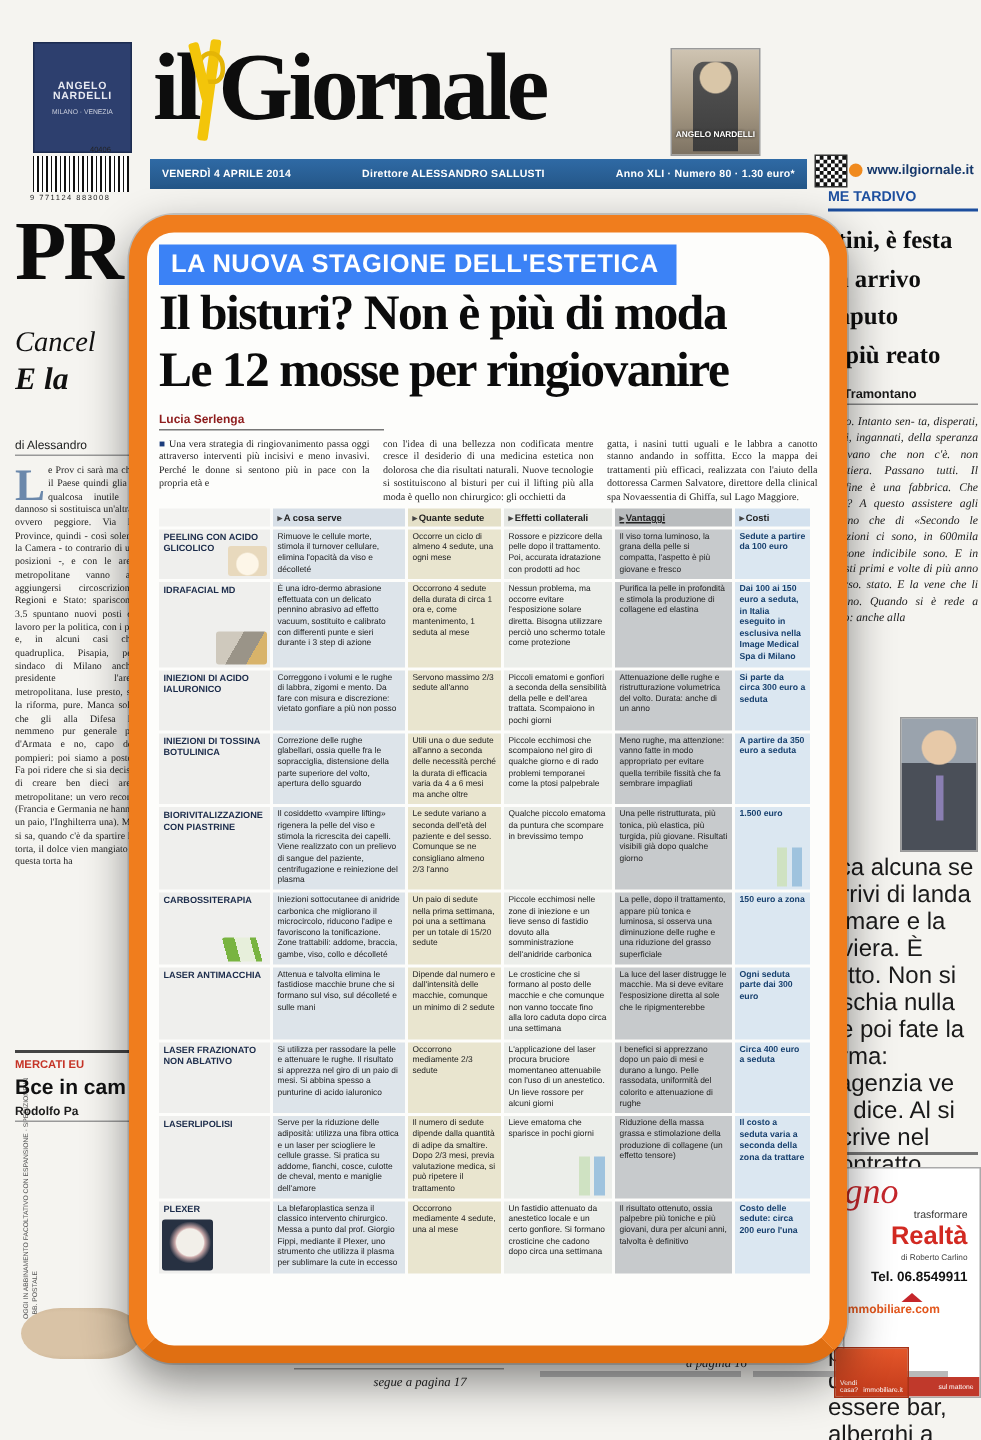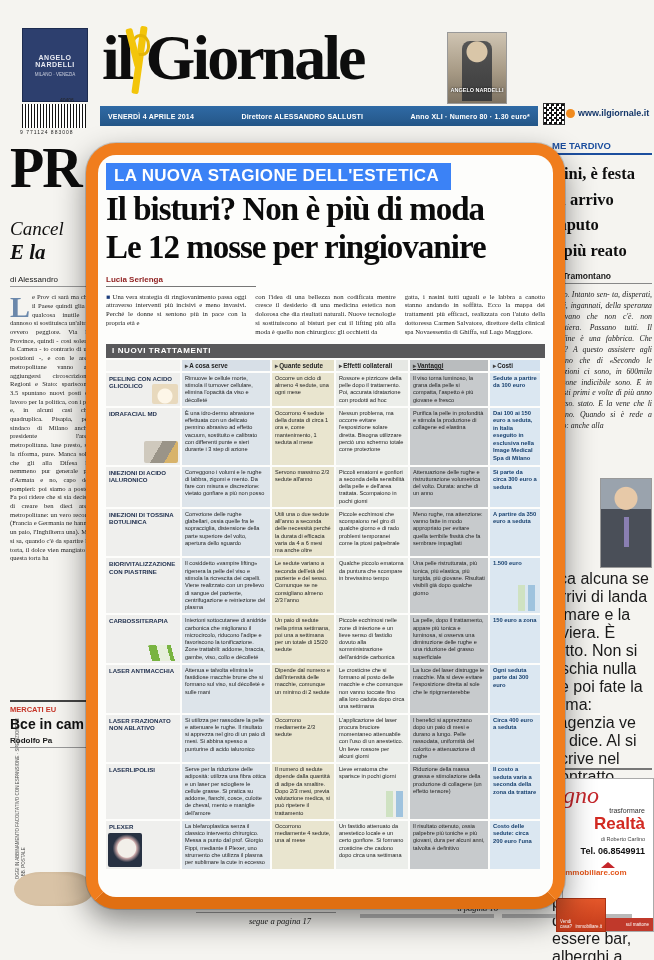--- a/index.html
+++ b/index.html
@@ -40,35 +40,35 @@
   #site{left:566px;top:108px;display:flex;align-items:center;gap:3px;font-size:9px;font-weight:bold;color:#16386b;}
   #site .dot{width:9px;height:9px;border-radius:50%;background:#f08a1e;display:inline-block;}
 
   
   #edge-note{left:-64px;top:788px;width:170px;transform:rotate(-90deg);transform-origin:center;
              font-size:4.5px;color:#555;line-height:1.4;}
   #bg-left{left:10px;top:142px;width:80px;height:560px;overflow:hidden;}
   #bg-left .huge{font-family:"Liberation Serif",serif;font-weight:900;font-size:56px;letter-spacing:-2px;color:#0c0c0c;line-height:.95;}
   #bg-left .sub1{font-family:"Liberation Serif",serif;font-style:italic;font-size:19px;margin-top:23px;color:#111;}
   #bg-left .sub2{font-family:"Liberation Serif",serif;font-style:italic;font-weight:bold;font-size:21px;color:#111;}
-  #bg-left .byl{font-size:8px;margin-top:10px;border-bottom:1px solid #999;padding-bottom:2px;}
+  #bg-left .byl{font-size:8px;margin-top:27px;border-bottom:1px solid #999;padding-bottom:2px;}
   #bg-left .body{margin-top:6px;font-family:"Liberation Serif",serif;font-size:6.6px;line-height:1.32;text-align:justify;color:#222;}
   #bg-left .dropcap{float:left;font-family:"Liberation Serif",serif;font-size:30px;line-height:.8;color:#6b88ab;margin:2px 2px 0 0;font-weight:bold;}
   #mercati{left:10px;top:700px;width:80px;border-top:2px solid #444;padding-top:3px;}
   #mercati .lbl{color:#c53326;font-size:7.5px;font-weight:bold;}
   #mercati .hl{font-size:14px;font-weight:bold;color:#111;margin-top:2px;font-family:"Liberation Sans",sans-serif;}
   #mercati .byl{font-size:8px;font-weight:bold;border-bottom:1px solid #999;margin-top:4px;padding-bottom:2px;}
   #mag-cover{left:26px;top:752px;width:64px;height:152px;border:1px solid #8a8a8a;box-shadow:2px 3px 6px rgba(0,0,0,.35);
              background:linear-gradient(180deg,#79aed8 0 30%,#cfa765 30% 70%,#b98c4e 70% 100%);}
   #mag-cover .t{position:absolute;left:4px;top:3px;color:#fff;font-family:"Liberation Serif",serif;font-size:15px;letter-spacing:1px;text-shadow:0 1px 2px rgba(0,0,0,.4);}
   #mag-cover .s{position:absolute;left:4px;top:20px;color:#fff;font-size:4.5px;}
   #hand{left:14px;top:872px;width:80px;height:34px;background:radial-gradient(ellipse at 40% 50%,#d9c3a6 0 60%,#c4ac8d 100%);border-radius:40%/60%;}
 
   
-  #bg-right{left:552px;top:140px;width:100px;}
+  #bg-right{left:552px;top:126px;width:100px;}
   #bg-right .kick{color:#1c4e9e;font-size:9.5px;font-weight:bold;border-bottom:2px solid #1c4e9e;padding-bottom:2px;}
   #bg-right .hl{font-family:"Liberation Serif",serif;font-weight:bold;font-size:16.5px;line-height:1.55;color:#0e0e0e;margin-top:6px;}
   #bg-right .byl{font-size:8.5px;font-weight:bold;border-bottom:1px solid #888;margin-top:8px;padding-bottom:2px;}
   #bg-right .it{font-family:"Liberation Serif",serif;font-style:italic;font-size:7.8px;line-height:1.4;color:#222;text-align:justify;margin-top:6px;}
   #politician{left:600px;top:478px;width:50px;height:88px;border:1px solid #999;
       background:radial-gradient(circle at 50% 22%,#e7c9a8 0 11px,transparent 12px),
                  linear-gradient(180deg,#9aa3ad 0 34%,#4a4f58 34% 100%);}
   #politician .tie{position:absolute;left:23px;top:38px;width:5px;height:30px;background:#8a7fb2;}
   #bg-right2{left:552px;top:570px;width:100px;}
   #rule-right{left:560px;top:768px;width:92px;height:2px;background:#777;}
@@ -246,21 +246,20 @@
 
     <div id="intro">
       <div class="col">
         <span class="sq">■</span>
         <span>Una vera strategia di ringiovanimento passa oggi attraverso interventi più incisivi e meno invasivi. Perché le donne si sentono più in pace con la propria età e</span>
       </div>
       <div class="col">con l'idea di una bellezza non codificata mentre cresce il desiderio di una medicina estetica non dolorosa che dia risultati naturali. Nuove tecnologie si sostituiscono al bisturi per cui il lifting più alla moda è quello non chirurgico: gli occhietti da</div>
       <div class="col">gatta, i nasini tutti uguali e le labbra a canotto stanno andando in soffitta. Ecco la mappa dei trattamenti più efficaci, realizzata con l'aiuto della dottoressa Carmen Salvatore, direttore della clinical spa Novaessentia di Ghiffa, sul Lago Maggiore.</div>
     </div>
 
-    <div id="table-title">I NUOVI TRATTAMENTI</div>
 
     <div id="thead">
       <div class="hcell hc0"></div>
       <div class="hcell hc-serve"><span class="arr">▸</span><span>A cosa serve</span></div>
       <div class="hcell hc-sedute"><span class="arr">▸</span><span>Quante sedute</span></div>
       <div class="hcell hc-effetti"><span class="arr">▸</span><span>Effetti collaterali</span></div>
       <div class="hcell hc-vantaggi"><span class="arr">▸</span><span>Vantaggi</span></div>
       <div class="hcell hc-costi"><span class="arr">▸</span><span>Costi</span></div>
     </div>
 

